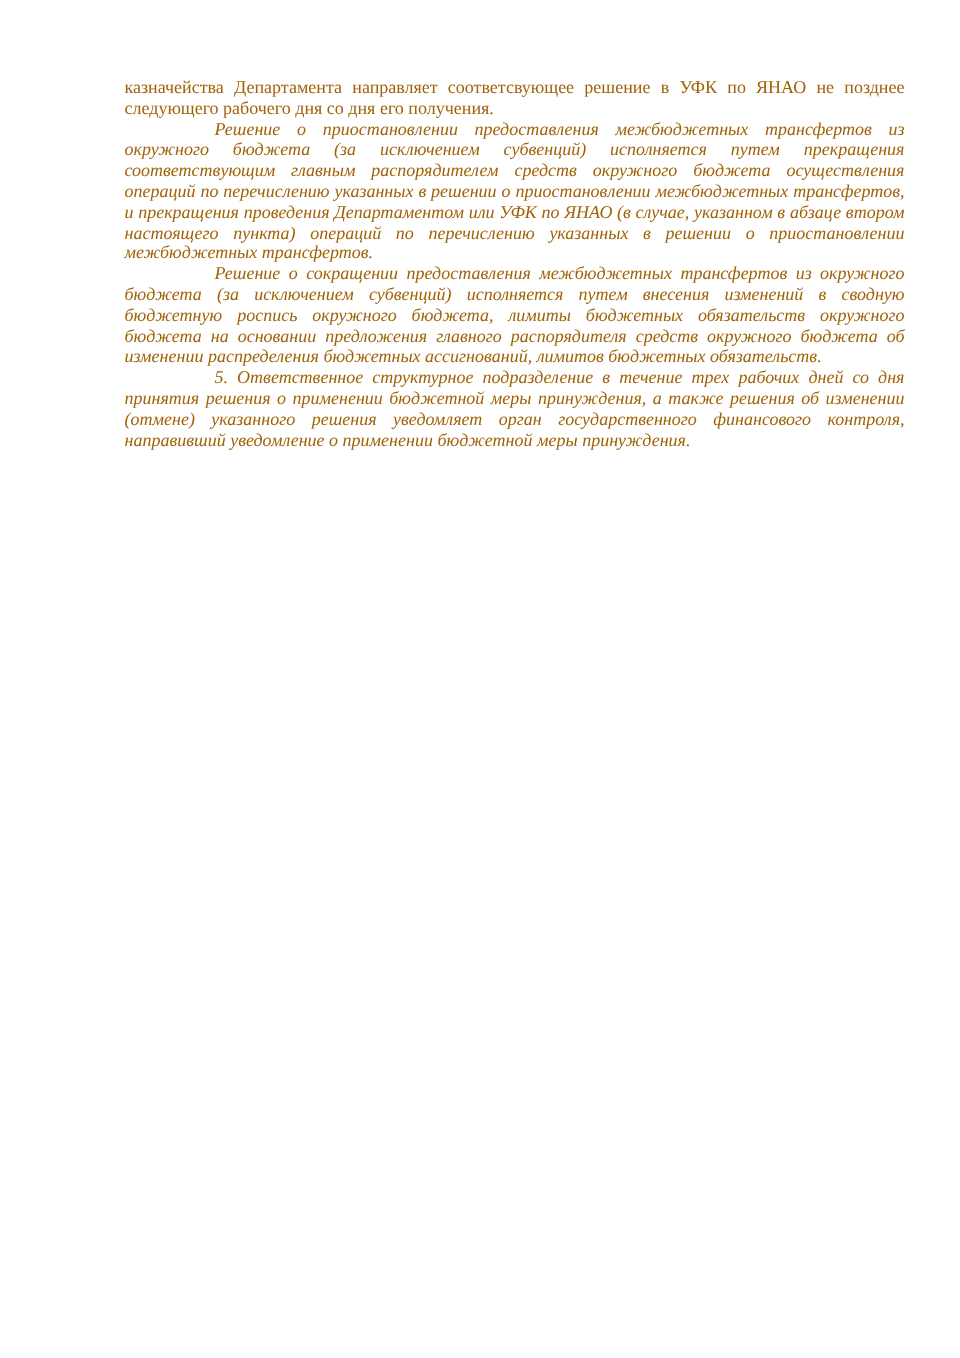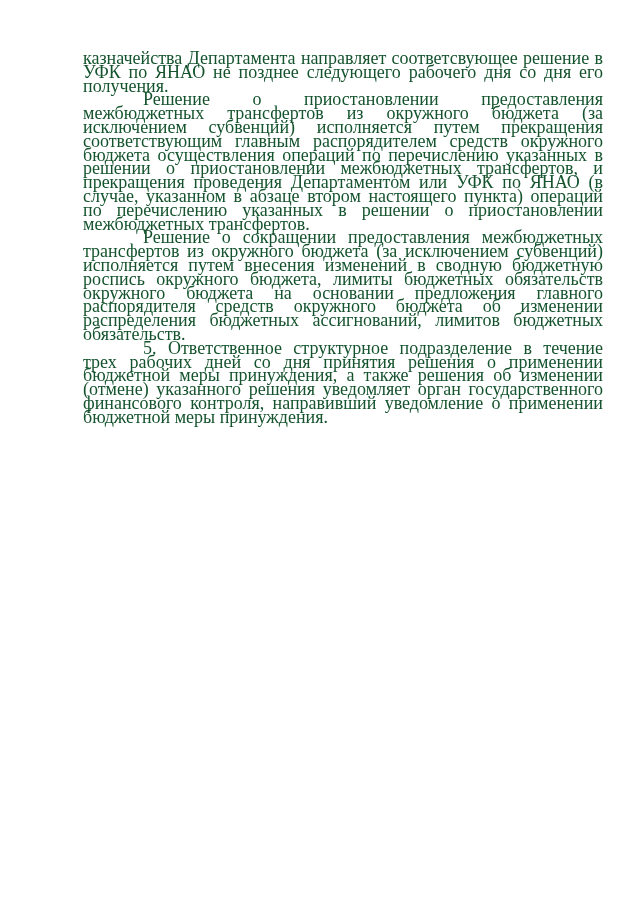--- a/index.html
+++ b/index.html
@@ -12,31 +12,32 @@
       height: 905px;
       position: relative;
       overflow: hidden;
     }
     .page {
       position: absolute;
       left: 83px;
       top: 52px;
       width: 520px;
       font-family: "Liberation Serif", "DejaVu Serif", serif;
-      font-size: 18px;
+      font-size: 12px;
       line-height: 13.8px;
-      color: #14532d;
+      color: #a16207;
       text-align: justify;
     }
     .para {
       margin: 0;
       text-indent: 0;
     }
     .para.indent {
       text-indent: 60px;
+      font-style: italic;
     }
     .para.cont {
       text-indent: 0;
     }
   </style>
 </head>
 <body>
 
 <div class="page">
   <p class="para cont">казначейства Департамента направляет соответсвующее решение в УФК по ЯНАО не позднее следующего рабочего дня со дня его получения.</p>

